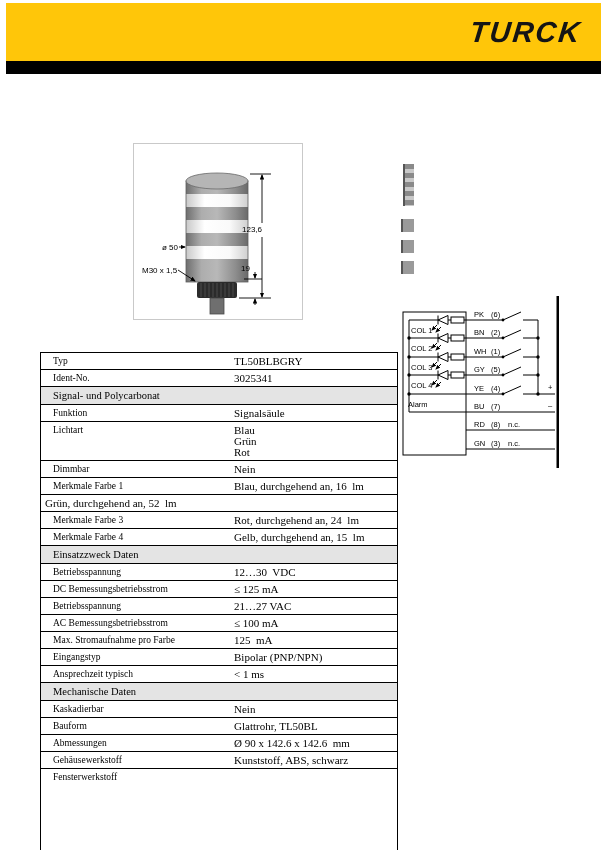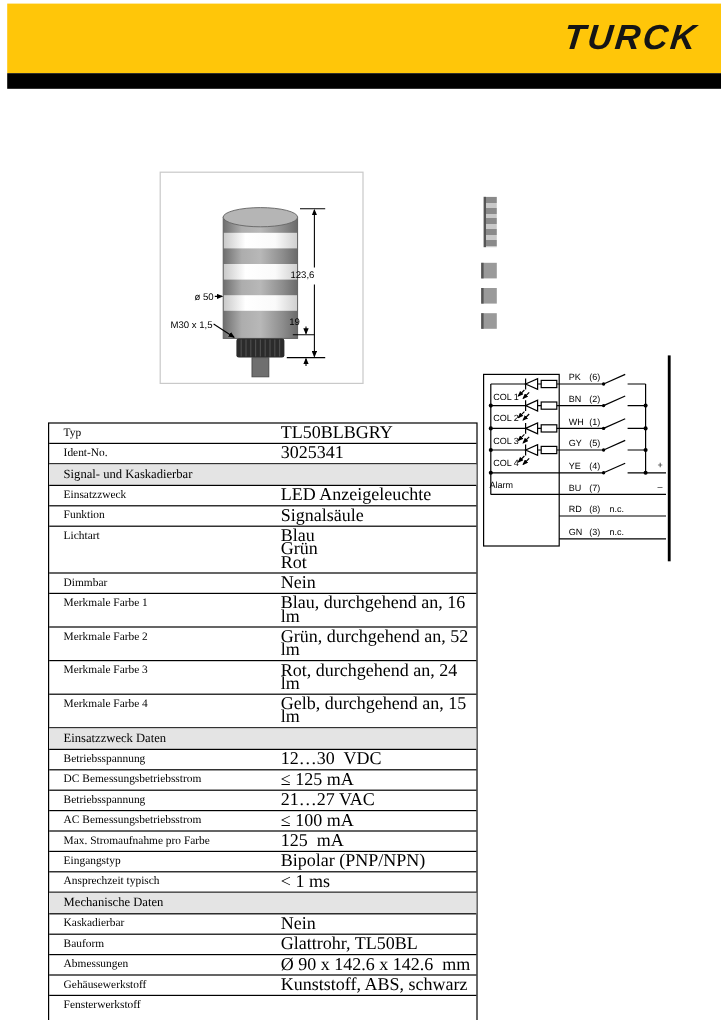--- a/index.html
+++ b/index.html
@@ -25,21 +25,21 @@
 
   
   .wiring-panel{position:absolute;left:387px;top:296px;width:172px;height:172px;background:#fff;}
 
   
   .spec{position:absolute;left:40px;top:352px;width:356px;border:1px solid #000;background:#fff;}
   .trow{display:flex;border-bottom:1px solid #000;align-items:stretch;font-family:Liberation Serif, serif;}
   .trow:last-child{border-bottom:none;flex-direction:column;}
   .trow.section{background:#e4e4e4;}
   .tlabel{flex:0 0 173px;padding:2.5px 4px 2.5px 12px;font-size:9.5px;line-height:11px;}
-  .tvalue{flex:1;padding:2.5px 4px;font-size:15px;line-height:11px;white-space:pre-wrap;}
+  .tvalue{flex:1;padding:2.5px 4px;font-size:11px;line-height:11px;white-space:pre-wrap;}
   .tsection{padding:3px 4px 3px 12px;font-size:10.5px;line-height:11px;}
 
   svg text{font-family:"Liberation Sans",sans-serif;fill:#000;}
   .dl{font-size:8px;}
   .wl{font-size:7.5px;}
 </style>
 </head>
 <body>
 
 <div class="page">
@@ -210,46 +210,41 @@
   <div class="spec">
       <div class="trow">
         <div class="tlabel">Typ</div>
         <div class="tvalue">TL50BLBGRY</div>
       </div>
       <div class="trow">
         <div class="tlabel">Ident-No.</div>
         <div class="tvalue">3025341</div>
       </div>
       <div class="trow section">
-        <div class="tsection">Signal- und Kaskadierbar</div>
-      </div>
-      <div class="trow">
-        <div class="tlabel">Einsatzzweck</div>
-        <div class="tvalue">LED Anzeigeleuchte</div>
+        <div class="tsection">Signal- und Polycarbonat</div>
       </div>
       <div class="trow">
         <div class="tlabel">Funktion</div>
         <div class="tvalue">Signalsäule</div>
       </div>
       <div class="trow">
         <div class="tlabel">Lichtart</div>
         <div class="tvalue">Blau
 Grün
 Rot</div>
       </div>
       <div class="trow">
         <div class="tlabel">Dimmbar</div>
         <div class="tvalue">Nein</div>
       </div>
       <div class="trow">
         <div class="tlabel">Merkmale Farbe 1</div>
         <div class="tvalue">Blau, durchgehend an, 16  lm</div>
       </div>
       <div class="trow">
-        <div class="tlabel">Merkmale Farbe 2</div>
         <div class="tvalue">Grün, durchgehend an, 52  lm</div>
       </div>
       <div class="trow">
         <div class="tlabel">Merkmale Farbe 3</div>
         <div class="tvalue">Rot, durchgehend an, 24  lm</div>
       </div>
       <div class="trow">
         <div class="tlabel">Merkmale Farbe 4</div>
         <div class="tvalue">Gelb, durchgehend an, 15  lm</div>
       </div>

